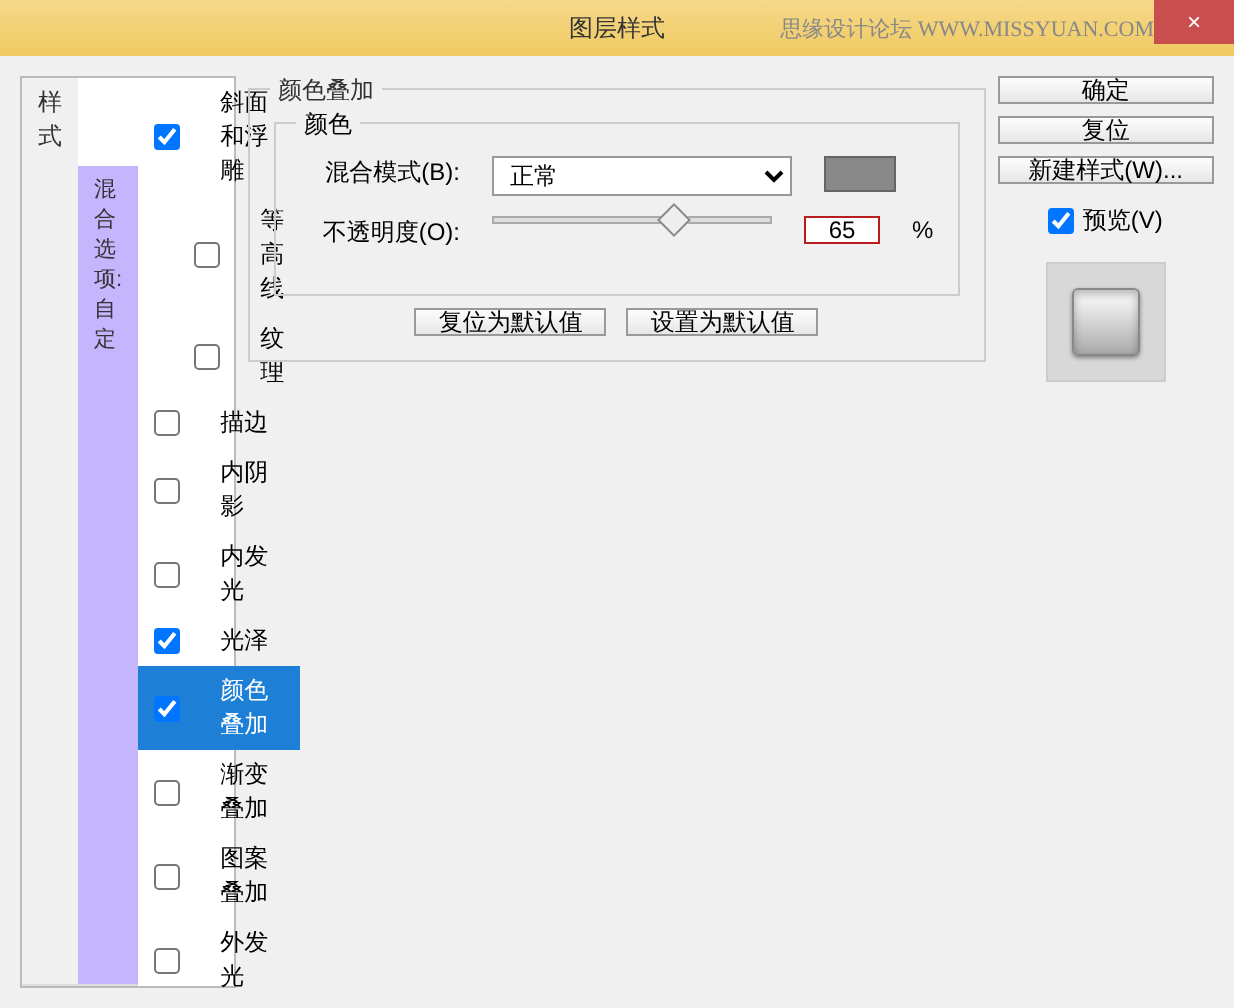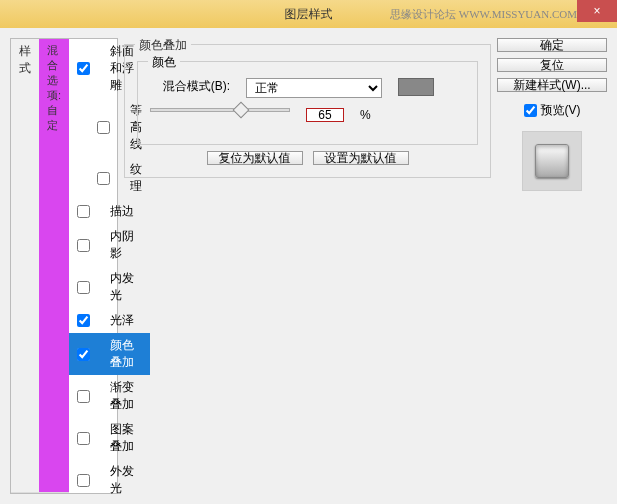--- a/index.html
+++ b/index.html
@@ -4,33 +4,33 @@
 <style>
 * { box-sizing: border-box; margin: 0; padding: 0; font-family: "Microsoft YaHei", SimSun, Arial, sans-serif; font-size: 12px; }
 body { background: #f0f0f0; width: 617px; height: 504px; overflow: hidden; }
 .titlebar { height: 28px; background: linear-gradient(#f5d98a, #f0c960); display: flex; align-items: center; position: relative; }
 .titlebar .title { position: absolute; left: 50%; transform: translateX(-50%); color: #333; }
 .titlebar .watermark { position: absolute; right: 40px; color: #888; font-size: 11px; font-family: Liberation Serif, serif; }
 .titlebar .close { position: absolute; right: 0; top: 0; width: 40px; height: 22px; background: #c94f4f; color: #fff; display: flex; align-items: center; justify-content: center; cursor: pointer; }
 .content { display: flex; padding: 10px; gap: 6px; height: calc(100% - 28px); background: #f0f0f0; }
 .left { width: 108px; border: 1px solid #bbb; background: #fff; display: flex; }
 .left-header { padding: 4px 8px; border-bottom: 1px solid #ddd; background: #f0f0f0; color: #333; }
-.left-sub { padding: 4px 8px; border-bottom: 1px solid #ddd; background: #d946ef; color: #333; font-size: 11px; }
+.left-sub { padding: 4px 8px; border-bottom: 1px solid #ddd; background: #c4b5fd; color: #333; font-size: 11px; margin-top: 44px; }
 .left-item { padding: 4px 8px; display: flex; align-items: center; gap: 20px; cursor: pointer; }
 .left-item.indent { padding-left: 28px; }
 .left-item.selected { background: #1e7fd6; color: #fff; }
 .left-item input[type=checkbox] { width: 13px; height: 13px; }
 .center { flex: 1; }
 .fieldset { border: 1px solid #ccc; padding: 8px 12px 12px; position: relative; margin-top: 6px; }
 .fieldset > .legend { position: absolute; top: -8px; left: 10px; background: #f0f0f0; padding: 0 4px; color: #333; }
 .inner-fieldset { border: 1px solid #ccc; padding: 16px 12px 12px; position: relative; margin-top: 8px; }
 .inner-fieldset > .legend { position: absolute; top: -8px; left: 10px; background: #f0f0f0; padding: 0 4px; }
 .row { display: flex; align-items: flex-start; gap: 16px; margin-bottom: 10px; }
 .row label { width: 80px; text-align: right; }
-select.blend { width: 136px; height: 20px; border: 1px solid #999; background: #fff; padding: 0 4px; }
+select.blend { width: 150px; height: 20px; border: 1px solid #999; background: #fff; padding: 0 4px; }
 .swatch { width: 36px; height: 18px; background: #888; border: 1px solid #666; cursor: pointer; }
 .slider-track { width: 140px; height: 4px; background: #ddd; border: 1px solid #aaa; position: relative; }
 .slider-thumb { position: absolute; top: -5px; width: 12px; height: 12px; background: #eee; border: 1px solid #888; transform: translateX(-50%) rotate(45deg); }
 .opacity-input { width: 38px; height: 14px; border: 1px solid #b91c1c; text-align: center; }
 .btnrow { display: flex; gap: 10px; margin-top: 6px; justify-content: center; }
 .btn { min-width: 96px; height: 14px; border: 1px solid #999; background: linear-gradient(#fdfdfd,#e6e6e6); cursor: pointer; display: flex; align-items: center; justify-content: center; padding: 0 8px; }
 .right { width: 110px; display: flex; flex-direction: column; gap: 6px; align-items: stretch; }
 .right .btn { width: 100%; }
 .preview-check { display: flex; align-items: center; gap: 4px; justify-content: center; margin-top: 4px; }
 .preview-box { width: 60px; height: 60px; margin: 6px auto; background: #d8d8d8; display: flex; align-items: center; justify-content: center; border: 1px solid #ccc; }
@@ -109,20 +109,21 @@
       <div class="inner-fieldset">
         <span class="legend">颜色</span>
         <div class="row">
           <label>混合模式(B):</label>
           <select class="blend">
             <option>正常</option>
           </select>
           <div class="swatch" title="#888888"></div>
         </div>
         <div class="row">
+          <label>不透明度(O):</label>
           <div class="slider-track">
             <div class="slider-thumb" style="left:65%"></div>
           </div>
           <input class="opacity-input" value="65" style="">
           <span>%</span>
         </div>
       </div>
       <div class="btnrow">
         <div class="btn">
             <span>复位为默认值</span>

